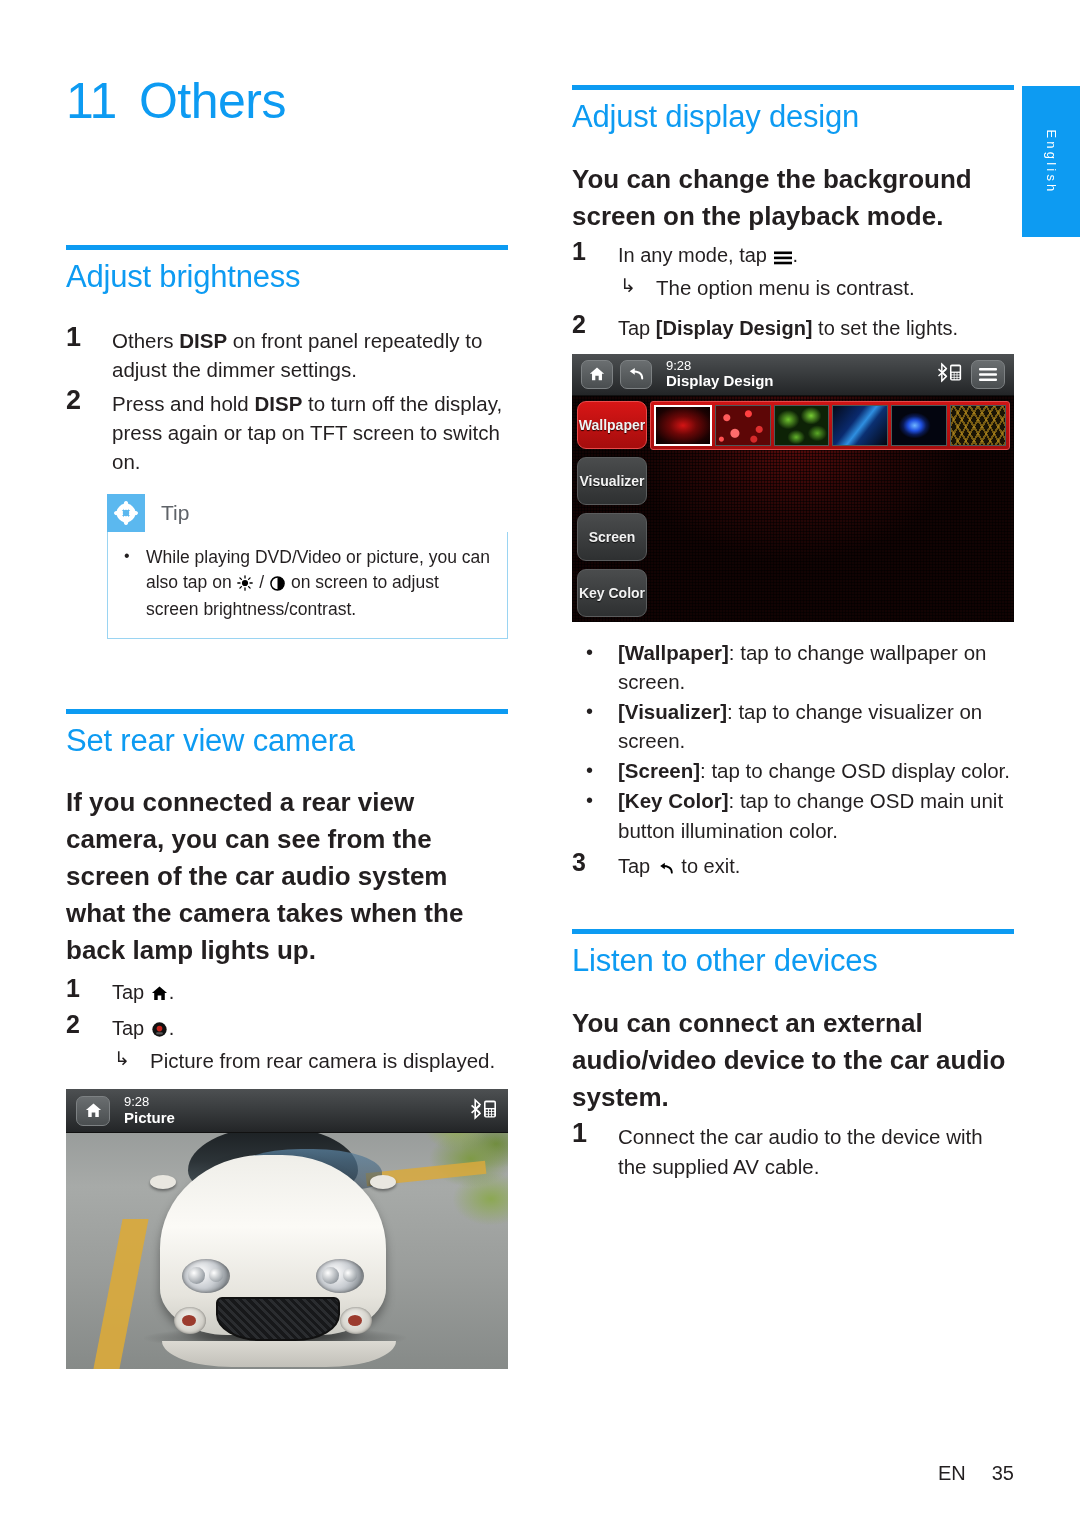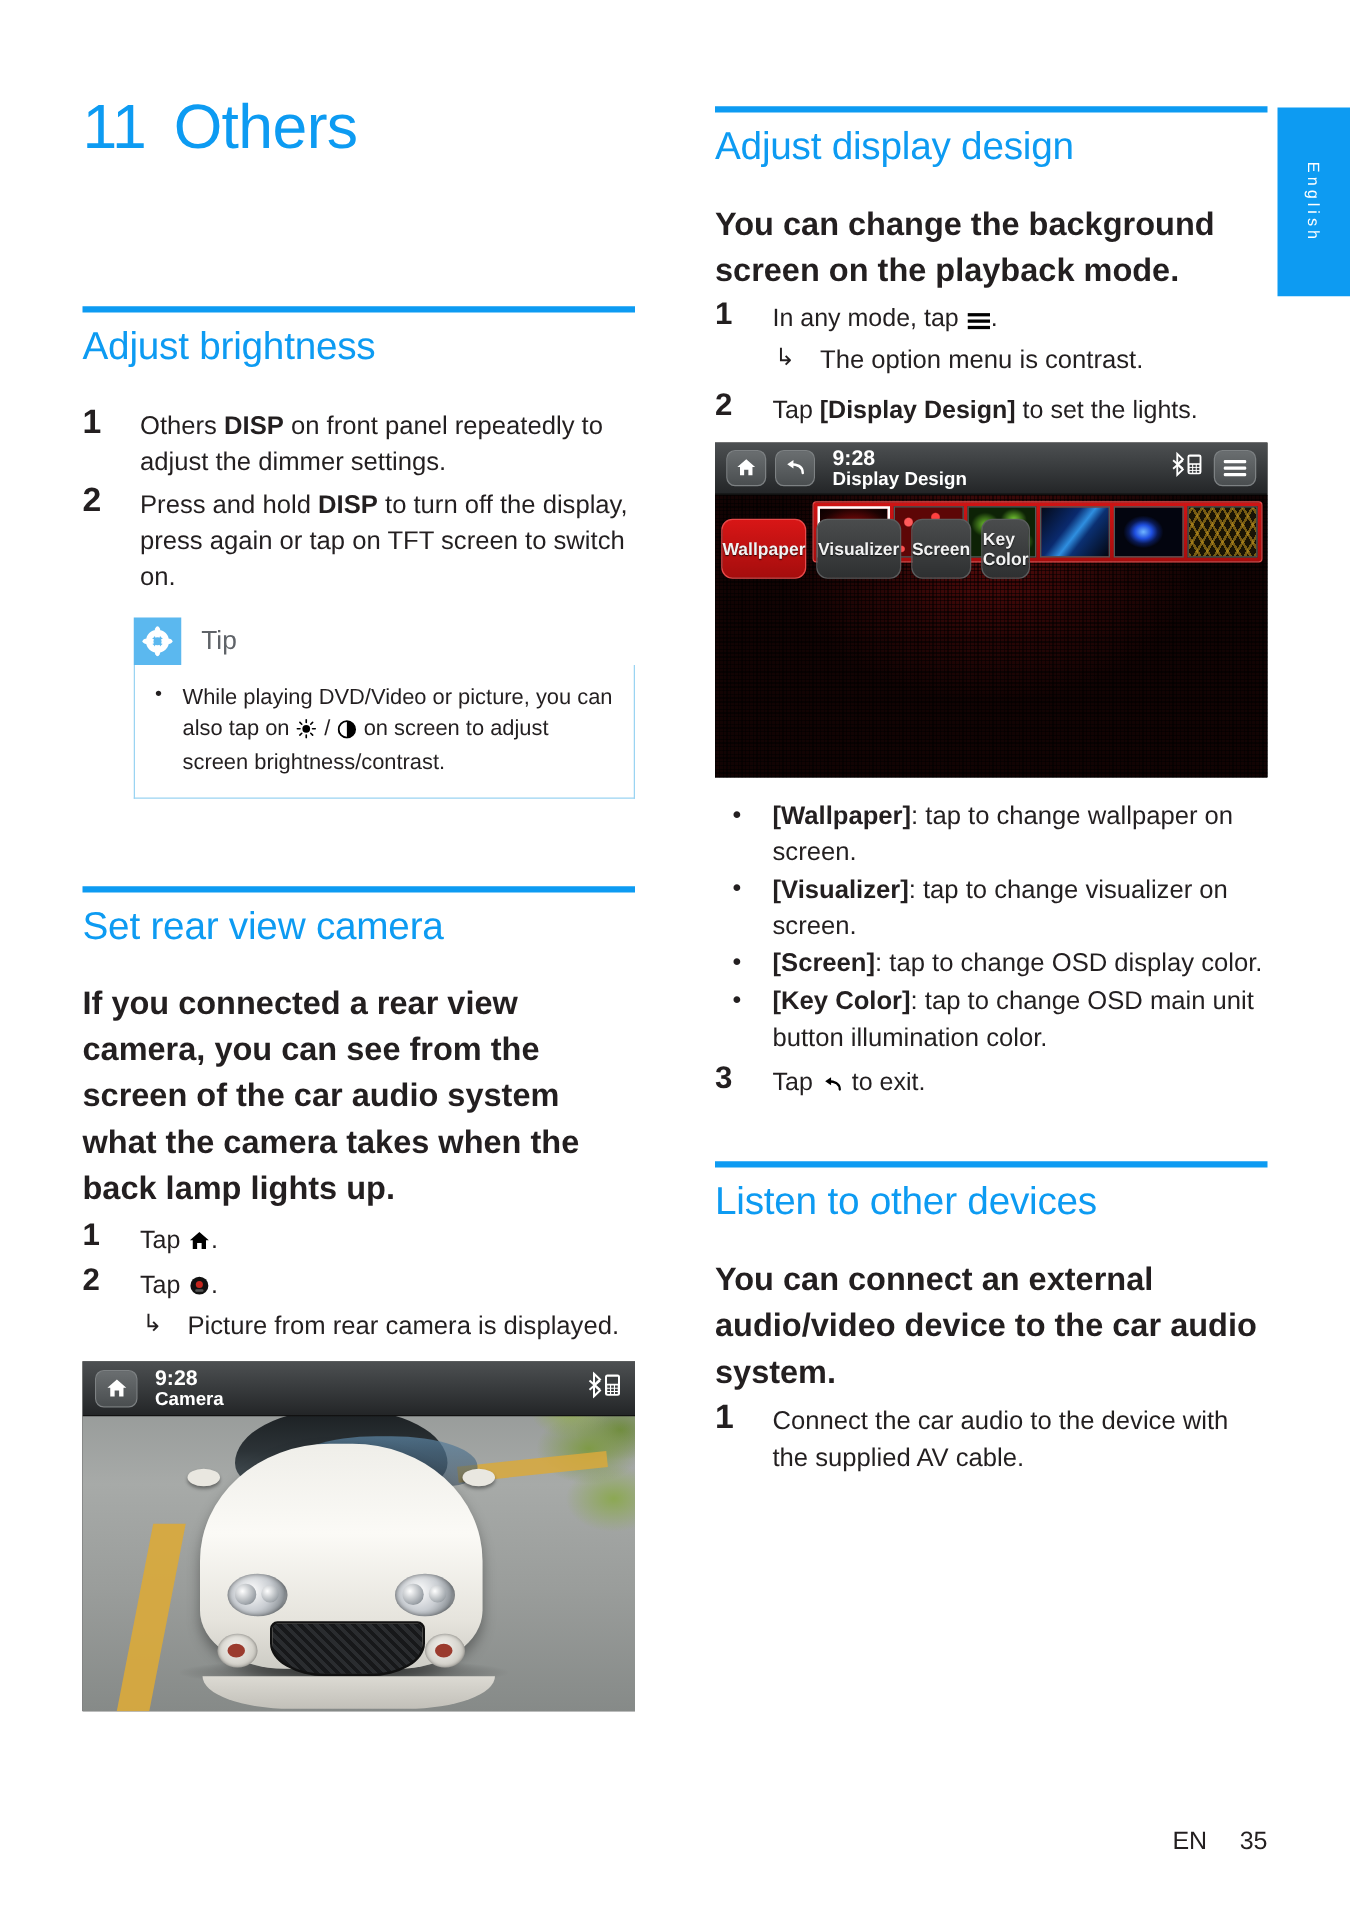--- a/index.html
+++ b/index.html
@@ -201,42 +201,42 @@
   .devbtn {
     background: linear-gradient(to bottom, #6a6e70, #4a4e50);
     border: 1px solid #7d8183; border-radius: 7px;
     display: flex; align-items: center; justify-content: center;
     color: #fff;
   }
   .cam-shot .devbtn { width: 34px; height: 30px; }
   .dd-shot .devbtn { width: 32px; height: 29px; }
 
   .devtitle { margin-left: 14px; color: #fff; line-height: 1.12; }
-  .devtitle .clock { font-size: 17px; font-weight: 700; }
+  .devtitle .clock { font-size: 13px; font-weight: 400; }
   .devtitle .name  { font-size: 15px; font-weight: 700; }
   .devspacer { flex: 1; }
   .devright { display: flex; align-items: center; gap: 8px; }
 
   
   .dd-shot { width: 442px; height: 268px; }
   .dd-bg {
     position: absolute; left: 0; top: 42px; right: 0; bottom: 0;
     background:
       radial-gradient(ellipse 210px 150px at 50% 20%, #5a0b0b 0%, #2a0606 45%, #120303 80%),
       #0a0203;
   }
   .dd-mesh {
     position: absolute; inset: 0;
     background-image:
       repeating-linear-gradient(0deg, rgba(0,0,0,.55) 0 1px, rgba(0,0,0,0) 1px 3px),
       repeating-linear-gradient(90deg, rgba(0,0,0,.5) 0 1px, rgba(0,0,0,0) 1px 3px);
   }
   .dd-side {
-    position: absolute; left: 5px; top: 61px; width: 70px;
-    display: flex; flex-direction: row; gap: 8px;
+    position: absolute; left: 5px; top: 47px; width: 70px;
+    display: flex; flex-direction: column; gap: 8px;
   }
   .dd-btn {
     height: 48px; border-radius: 9px;
     background: linear-gradient(to bottom, #4a4c4d, #2e3031);
     border: 1px solid #5a5c5d;
     color: #f2f2f2; font-size: 14px; font-weight: 700;
     display: flex; align-items: center; justify-content: center;
     text-shadow: 0 1px 1px rgba(0,0,0,.8);
   }
   .dd-btn.active {
@@ -401,21 +401,21 @@
         </div>
       </div>
       <div class="devbar">
         <div class="devbtn">
           <svg width="17" height="17" viewBox="0 0 18 18">
               <path d="M9 1.6 L17 8.6 L14.6 8.6 L14.6 16 L10.9 16 L10.9 11 L7.1 11 L7.1 16 L3.4 16 L3.4 8.6 L1 8.6 Z" fill="#fff"></path>
             </svg>
         </div>
         <div class="devtitle">
           <div class="clock">9:28</div>
-          <div class="name">Camera</div>
+          <div class="name">Picture</div>
         </div>
         <div class="devspacer"></div>
         <div class="devright">
           <span>
             <svg width="28" height="22" viewBox="0 0 28 22">
               <path d="M5.2 2 L10 6.6 L5.2 11.2 L5.2 2 Z M5.2 20 L10 15.4 L5.2 10.8 L5.2 20 Z" fill="none" stroke="#fff" stroke-width="1.6"></path>
               <line x1="1.6" y1="7.4" x2="10" y2="14.8" stroke="#fff" stroke-width="1.6"></line>
               <line x1="1.6" y1="14.8" x2="10" y2="7.4" stroke="#fff" stroke-width="1.6"></line>
               <rect x="14" y="2.5" width="12" height="17" rx="2" fill="#fff"></rect>
               <rect x="15.6" y="4.4" width="8.8" height="5.6" fill="#3a3d3f"></rect>

